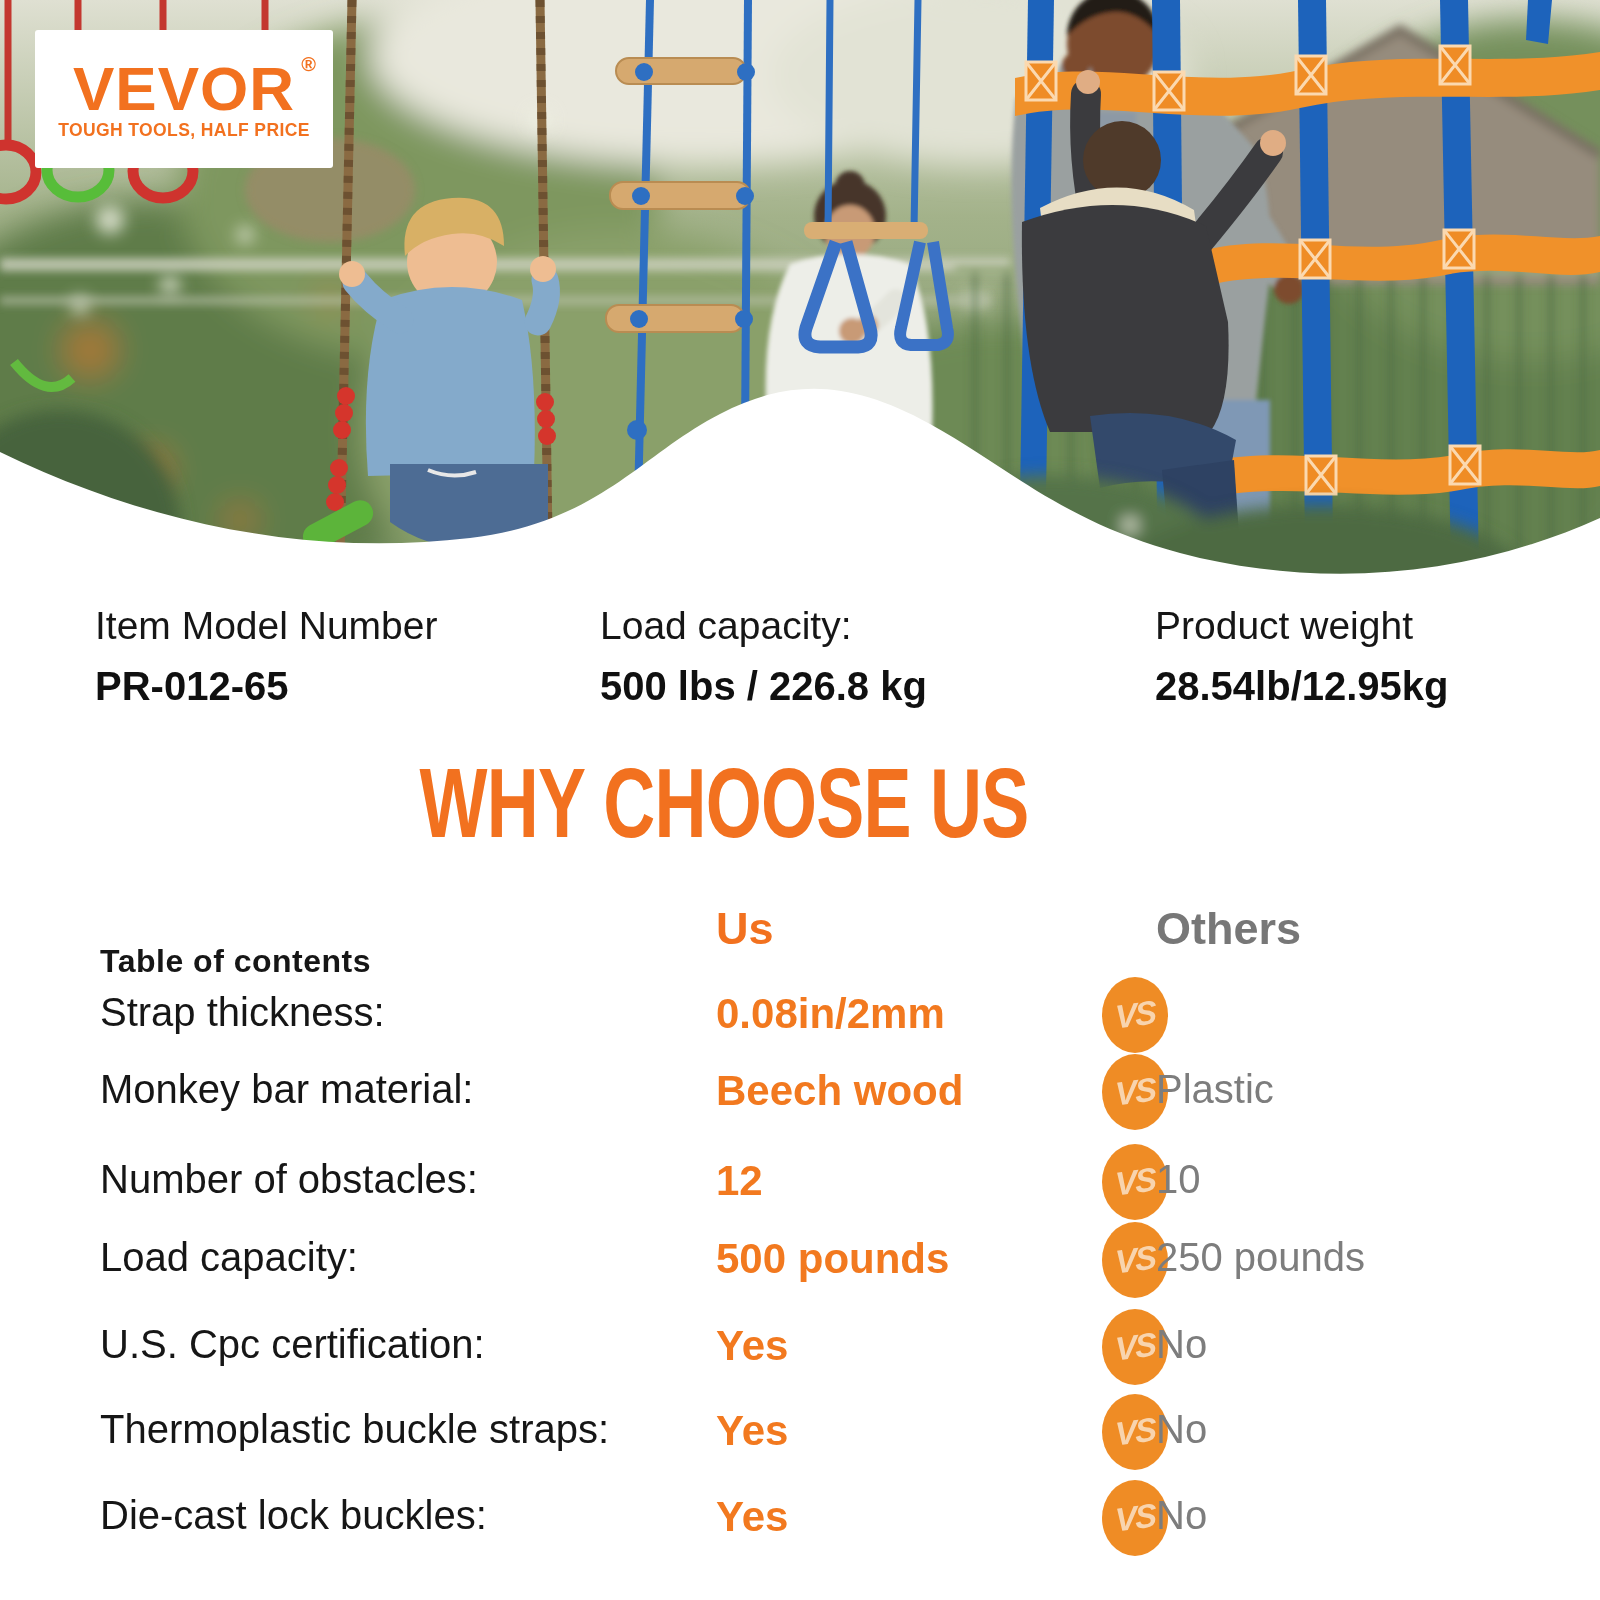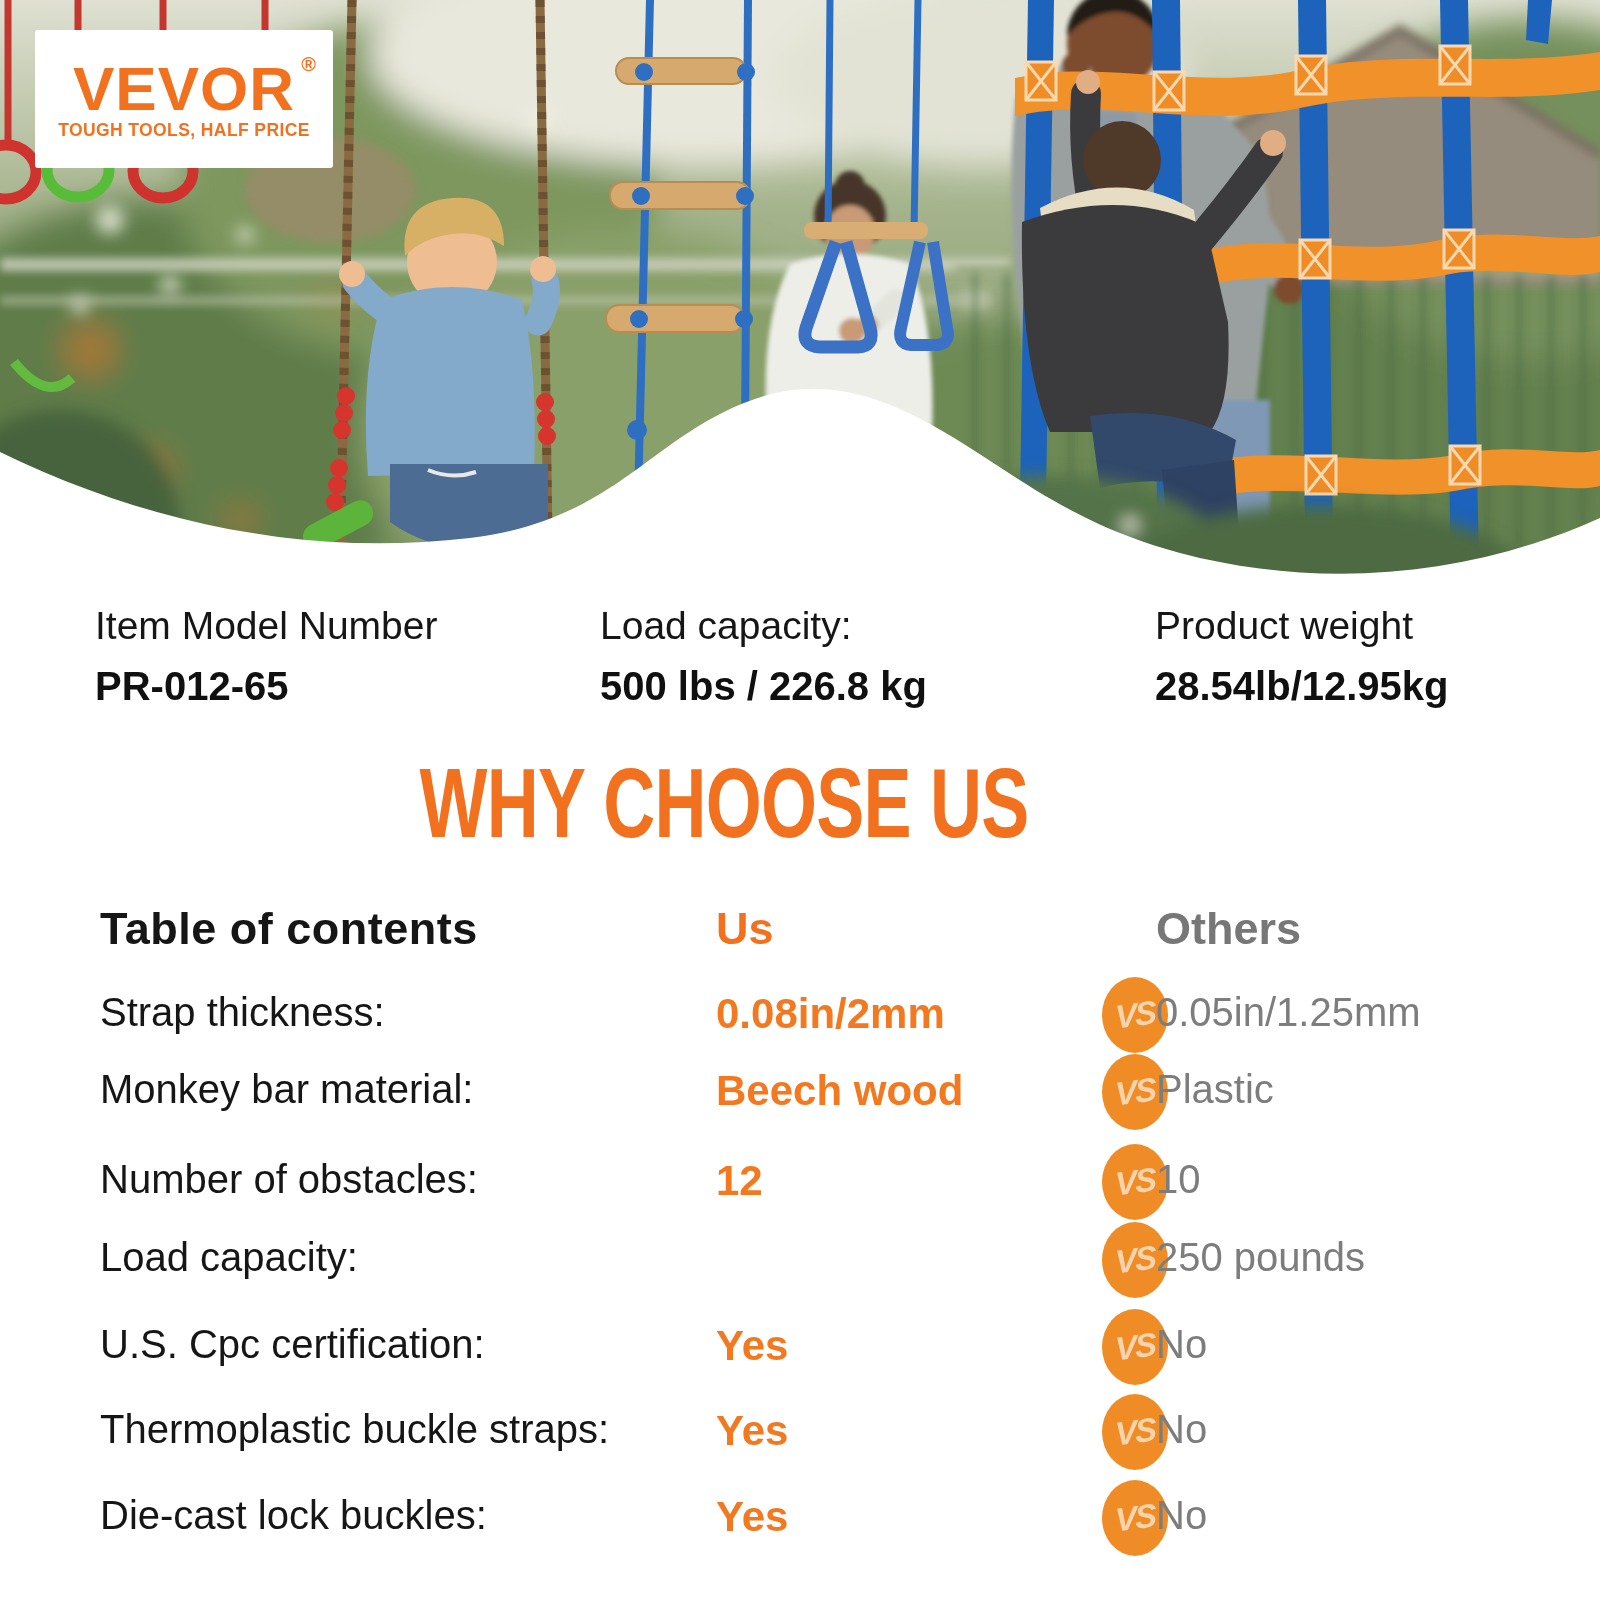--- a/index.html
+++ b/index.html
@@ -23,21 +23,21 @@
   .section-title{position:absolute;top:748px;left:0;width:1448px;text-align:center;color:#f2711f;}
   .section-title span{display:inline-block;font-size:96px;font-weight:bold;letter-spacing:-1px;
                       transform:scale(0.75,1.02);transform-origin:center;}
   
   .trow{position:absolute;left:0;width:1600px;height:52px;}
   .rhead{top:903px;} .r1{top:990px;} .r2{top:1067px;} .r3{top:1157px;} .r4{top:1235px;}
   .r5{top:1322px;} .r6{top:1407px;} .r7{top:1493px;}
   .cell-feature{position:absolute;left:100px;font-size:40px;color:#161616;white-space:nowrap;}
   .cell-us{position:absolute;left:716px;font-size:42px;font-weight:bold;color:#f2791f;white-space:nowrap;}
   .cell-others{position:absolute;left:1156px;font-size:40px;color:#7d7d7d;white-space:nowrap;}
-  .rhead .cell-feature{font-weight:bold;font-size:45px;letter-spacing:.5px;}
+  .rhead .cell-feature{font-weight:bold;font-size:32px;letter-spacing:.5px;margin-top:40px;}
   .rhead .cell-us{font-size:45px;color:#f2711f;}
   .rhead .cell-others{font-weight:bold;font-size:45px;color:#777777;}
   .cell-vs{position:absolute;left:1102px;top:-13px;width:66px;height:76px;background:#ef8c25;
            border-radius:50%;display:flex;align-items:center;justify-content:center;}
   .cell-vs span{font-size:33px;font-weight:bold;font-style:italic;color:#f8d4ae;
                 transform:rotate(-8deg) skewX(-4deg);letter-spacing:-2px;}
 </style>
 </head>
 <body>
 
@@ -273,40 +273,40 @@
     <span class="cell-us">Us</span>
     <span class="cell-others">Others</span>
   </div>
 
   <div class="trow r1">
     <span class="cell-feature">Strap thickness:</span>
     <span class="cell-us">0.08in/2mm</span>
     <span class="cell-vs">
         <span>VS</span>
       </span>
-    <span class="cell-others">0.05in/1.25mm</span>
   </div>
   <div class="trow r2">
     <span class="cell-feature">Monkey bar material:</span>
     <span class="cell-us">Beech wood</span>
     <span class="cell-vs">
         <span>VS</span>
       </span>
     <span class="cell-others">Plastic</span>
   </div>
   <div class="trow r3">
     <span class="cell-feature">Number of obstacles:</span>
     <span class="cell-us">12</span>
     <span class="cell-vs">
         <span>VS</span>
       </span>
     <span class="cell-others">10</span>
   </div>
   <div class="trow r4">
     <span class="cell-feature">Load capacity:</span>
+    <span class="cell-us">500 pounds</span>
     <span class="cell-vs">
         <span>VS</span>
       </span>
     <span class="cell-others">250 pounds</span>
   </div>
   <div class="trow r5">
     <span class="cell-feature">U.S. Cpc certification:</span>
     <span class="cell-us">Yes</span>
     <span class="cell-vs">
         <span>VS</span>

